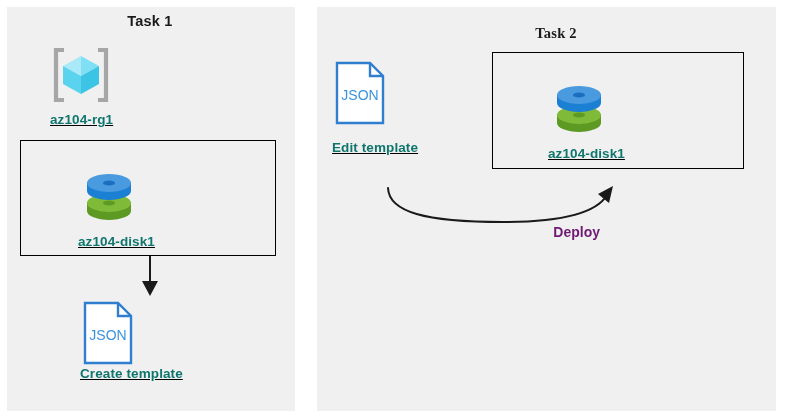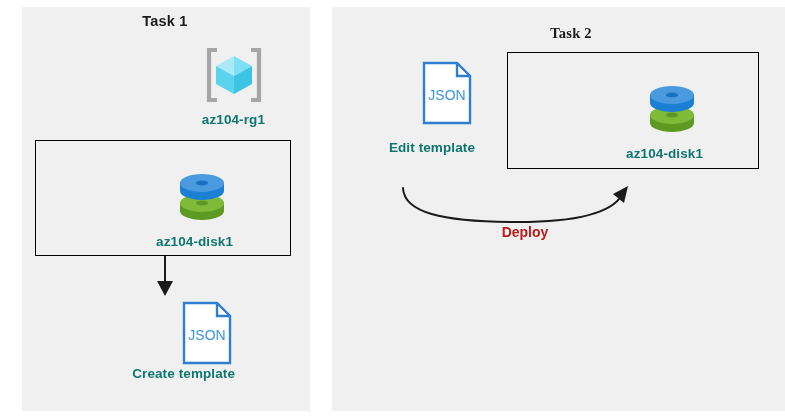--- a/index.html
+++ b/index.html
@@ -9,21 +9,21 @@
   }
   body {
     width: 785px;
     height: 419px;
     position: relative;
     font-family: "Liberation Sans", sans-serif;
     overflow: hidden;
   }
   #canvas {
     position: absolute;
-    left: 15px; top: 0;
+    left: 0; top: 0;
     width: 707px;
     height: 419px;
     background: #ffffff;
   }
   .panel {
     position: absolute;
     background: #f0f0f0;
   }
   #panel-left  { left: 7px;   top: 7px; width: 288px; height: 404px; }
   #panel-right { left: 317px; top: 7px; width: 459px; height: 404px; }
@@ -44,21 +44,22 @@
     position: absolute;
     border: 1.6px solid #000000;
     background: #f0f0f0;
     box-sizing: border-box;
   }
   #disk-box-1 { left: 20px;  top: 140px; width: 256px; height: 116px; }
   #disk-box-2 { left: 492px; top: 52px;  width: 252px; height: 117px; }
 
   .node {
     position: absolute;
-    text-align: right;
+    text-align: left;
+    text-decoration: underline;
   }
   .node-label {
     font-size: 13.5px;
     font-weight: bold;
     color: #0f766e;
     white-space: nowrap;
     letter-spacing: 0.1px;
   }
   .icon-wrap {
     display: block;
@@ -87,24 +88,24 @@
     overflow: visible;
   }
   #arrow-down { left: 126px; top: 252px; }
   #arrow-deploy { left: 385px; top: 186px; }
 
   #deploy-label {
     position: absolute;
     left: 420px;
     top: 224px;
     width: 180px;
-    text-align: center;
+    text-align: right;
     font-size: 14px;
     font-weight: bold;
-    color: #b91c1c;
+    color: #701a75;
     white-space: nowrap;
   }
 </style>
 </head>
 <body>
 
 <div id="canvas">
 
   <div class="panel" id="panel-left"></div>
 

